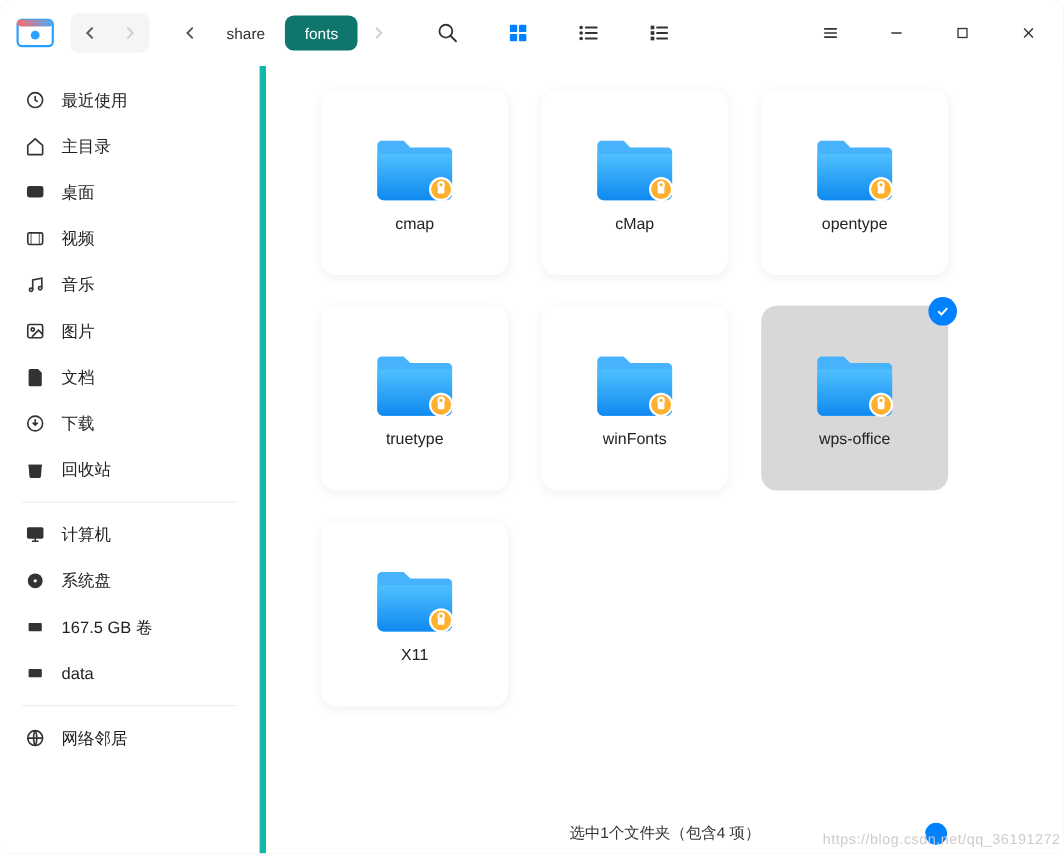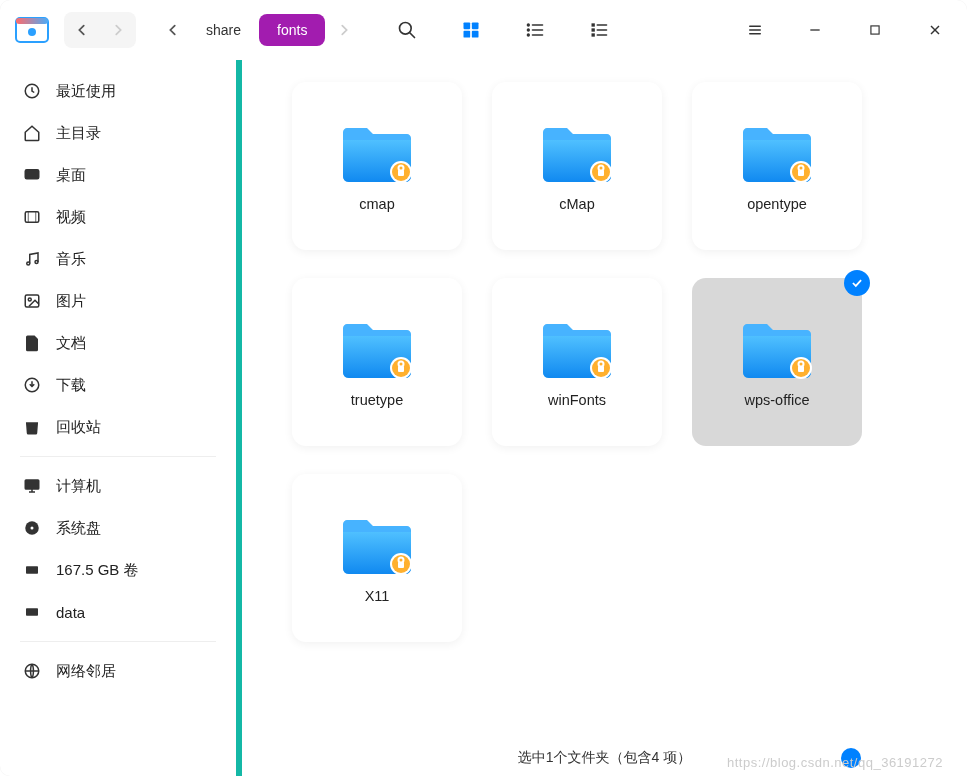--- a/index.html
+++ b/index.html
@@ -9,41 +9,41 @@
 .app-icon { width: 48px; height: 48px; display: flex; align-items: center; justify-content: center; }
 .app-icon svg { width: 36px; height: 36px; }
 .nav-group { display: flex; margin-left: 4px; }
 .nav-btn { width: 36px; height: 36px; border: none; background: #f5f5f5; display: flex; align-items: center; justify-content: center; cursor: pointer; color: #555; }
 .nav-btn:first-child { border-top-left-radius: 8px; border-bottom-left-radius: 8px; }
 .nav-btn:last-child { border-top-right-radius: 8px; border-bottom-right-radius: 8px; }
 .nav-btn.disabled { color: #ccc; cursor: default; }
 .breadcrumb { display: flex; align-items: center; margin-left: 18px; gap: 0; }
 .crumb-back { width: 30px; height: 36px; display: flex; align-items: center; justify-content: center; color: #555; cursor: pointer; }
 .crumb { padding: 8px 18px; border-radius: 8px; font-size: 14px; color: #333; cursor: pointer; }
-.crumb.active { background: #a21caf; color: #fff; }
+.crumb.active { background: #0f766e; color: #fff; }
 .crumb-fwd { width: 30px; height: 36px; display: flex; align-items: center; justify-content: center; color: #ccc; margin-left: 4px; }
 .toolbar-icons { display: flex; align-items: center; gap: 0; margin-left: 12px; }
 .tool-btn { width: 64px; height: 48px; border: none; background: transparent; display: flex; align-items: center; justify-content: center; cursor: pointer; color: #333; }
 .tool-btn.active { color: #0081ff; }
 .spacer { flex: 1; }
 .win-btn { width: 48px; height: 48px; border: none; background: transparent; display: flex; align-items: center; justify-content: center; cursor: pointer; color: #333; margin-left: 8px; }
 .body { flex: 1; display: flex; overflow: hidden; }
 .sidebar { width: 242px; border-right: 6px solid #14b8a6; padding: 10px 0; overflow-y: auto; }
 .side-item { height: 42px; display: flex; align-items: center; padding: 0 22px; gap: 14px; font-size: 15px; color: #222; cursor: pointer; }
 .side-icon { width: 20px; height: 20px; display: flex; align-items: center; justify-content: center; color: #333; flex-shrink: 0; }
 .side-sep { height: 1px; background: #eee; margin: 8px 20px; }
 .content { flex: 1; display: flex; flex-direction: column; background: #fff; gap: 48px; }
 .grid { flex: 1; padding: 22px 50px; display: flex; flex-wrap: wrap; gap: 28px 30px; align-content: flex-start; overflow-y: auto; }
 .folder-item { width: 170px; height: 168px; border-radius: 14px; display: flex; flex-direction: column; align-items: center; justify-content: center; gap: 12px; cursor: pointer; position: relative; background: #fff; box-shadow: 0 2px 10px rgba(0,0,0,0.06); }
 .folder-item.selected { background: #d8d8d8; box-shadow: none; }
 .check-badge { position: absolute; top: -8px; right: -8px; width: 26px; height: 26px; background: #0081ff; border-radius: 50%; display: flex; align-items: center; justify-content: center; color: #fff; }
 .folder-icn { width: 80px; height: 64px; position: relative; }
 .folder-label { font-size: 14.5px; color: #222; text-align: center; }
 .statusbar { height: 36px; display: flex; align-items: center; justify-content: center; font-size: 14px; color: #333; position: relative; }
-.watermark { position: absolute; right: 24px; bottom: 6px; font-size: 13px; color: #ccc; letter-spacing: 0.5px; }
+.watermark { position: absolute; right: 3px; bottom: 6px; font-size: 13px; color: #ccc; letter-spacing: 0.5px; }
 .slider-dot { position: absolute; right: 106px; bottom: 8px; width: 20px; height: 20px; background: #0081ff; border-radius: 50%; }
 </style>
 </head>
 <body>
 
 <div class="window">
   <div class="titlebar">
     <div class="app-icon">
       <svg viewBox="0 0 36 36">
           <rect x="2" y="6" width="32" height="24" rx="4" fill="#fff" stroke="#2aa0ff" stroke-width="2"></rect>

